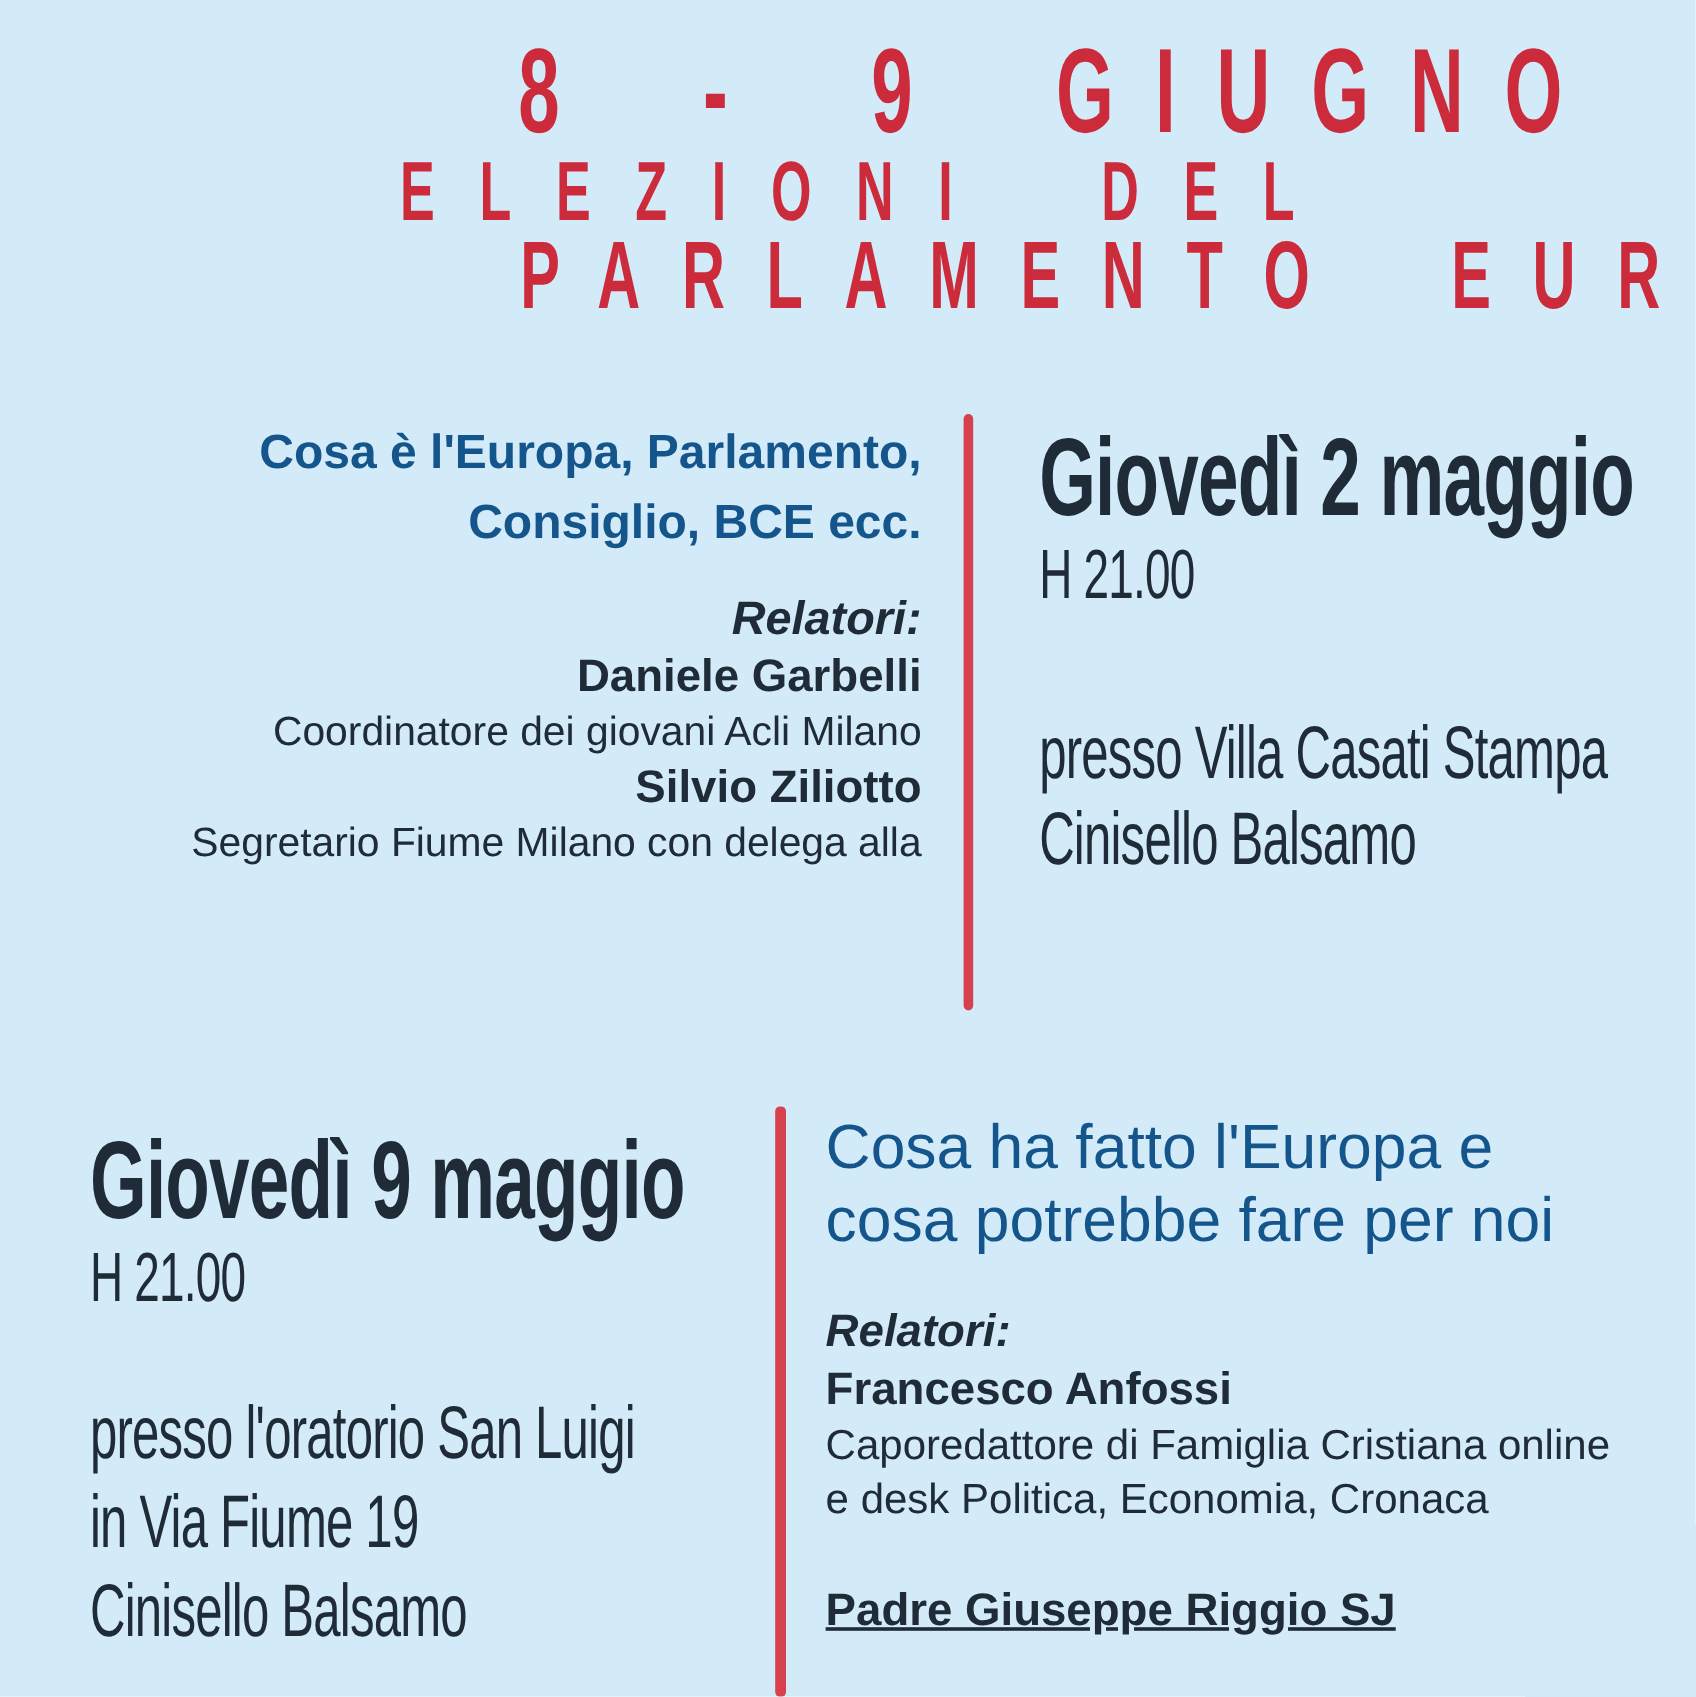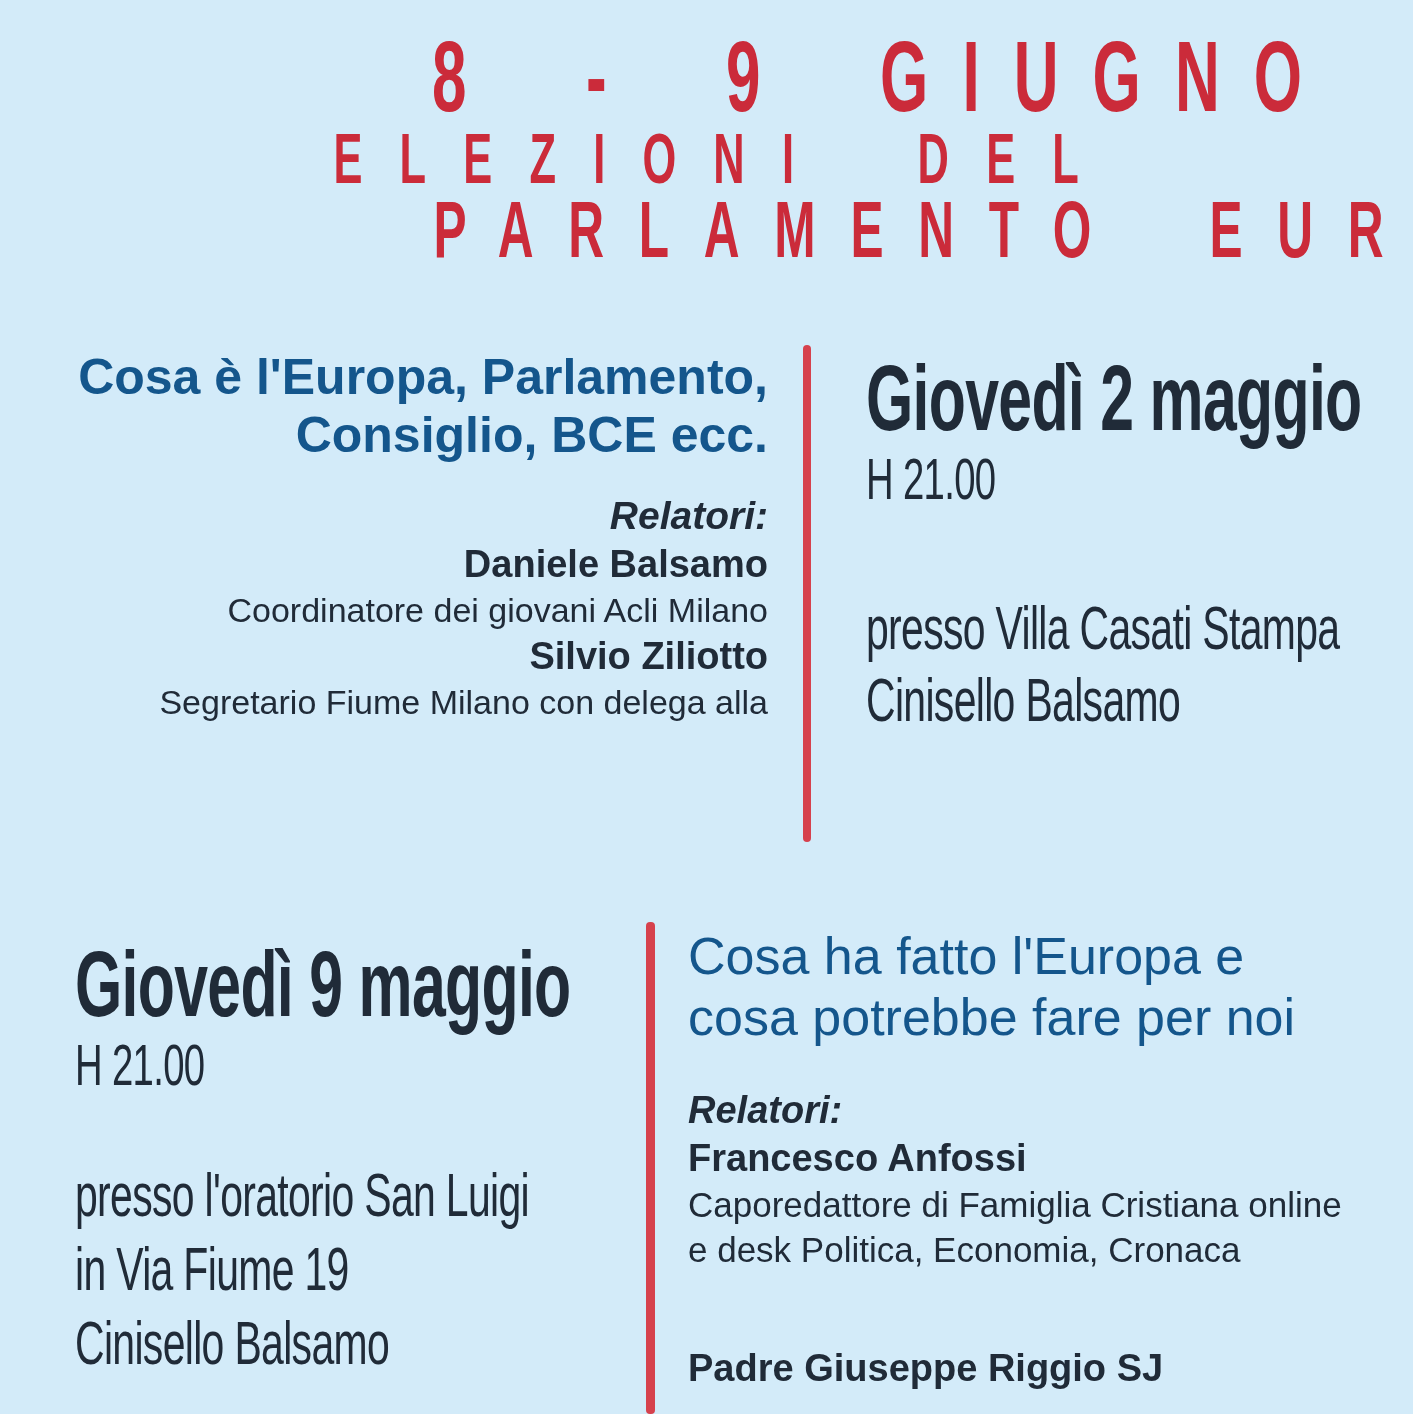--- a/index.html
+++ b/index.html
@@ -59,21 +59,21 @@
     letter-spacing: -1px;
   }
   .date  { font-size: 92px; font-weight: 700; line-height: 1; }
   .time  { font-size: 58px; font-weight: 400; line-height: 1; margin-top: 6px; }
   .venue { font-size: 62px; font-weight: 400; }
 
   
   .topic {
     color: var(--heading-blue);
     font-weight: 700;
-    font-size: 50px;
+    font-size: 40px;
     line-height: 58px;
   }
   .topic-bottom {
     color: var(--heading-blue);
     font-weight: 400;
     font-size: 52px;
     line-height: 61px;
   }
   .label-relatori {
     font-weight: 700;
@@ -104,42 +104,42 @@
     position: absolute;
     left: 75px; top: 938px; width: 570px;
   }
   #col-bottom-left .venue { margin-top: 64px; line-height: 74px; }
 
   #col-bottom-right {
     position: absolute;
     left: 688px; top: 926px; width: 720px;
   }
   #col-bottom-right .label-relatori { margin-top: 38px; font-size: 38px; }
-  #col-bottom-right .speaker-2 { margin-top: 72px; }
+  #col-bottom-right .speaker-2 { margin-top: 46px; text-decoration: underline; }
 </style>
 </head>
 <body>
 
 <div class="poster">
 
   <div class="header-line" id="hl1">
     <span>8 - 9 GIUGNO 2024</span>
   </div>
   <div class="header-line" id="hl2">
     <span>ELEZIONI DEL</span>
   </div>
   <div class="header-line" id="hl3">
     <span>PARLAMENTO EUROPEO</span>
   </div>
 
   <div id="col-top-left">
     <div class="topic">Cosa è l'Europa, Parlamento,</div>
     <div class="topic">Consiglio, BCE ecc.</div>
     <div class="label-relatori">Relatori:</div>
-    <div class="speaker-name">Daniele Balsamo</div>
+    <div class="speaker-name">Daniele Garbelli</div>
     <div class="speaker-role">Coordinatore dei giovani Acli Milano</div>
     <div class="speaker-name speaker-2">Silvio Ziliotto</div>
     <div class="speaker-role">Segretario Fiume Milano con delega alla</div>
   </div>
 
   <div class="divider" id="divider-top"></div>
 
   <div id="col-top-right">
     <div class="date cond">Giovedì 2 maggio</div>
     <div class="time cond">H 21.00</div>

